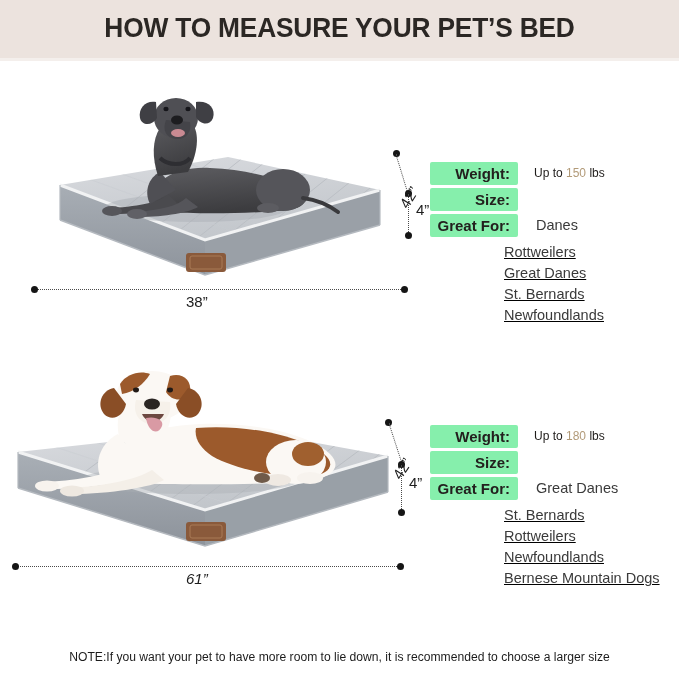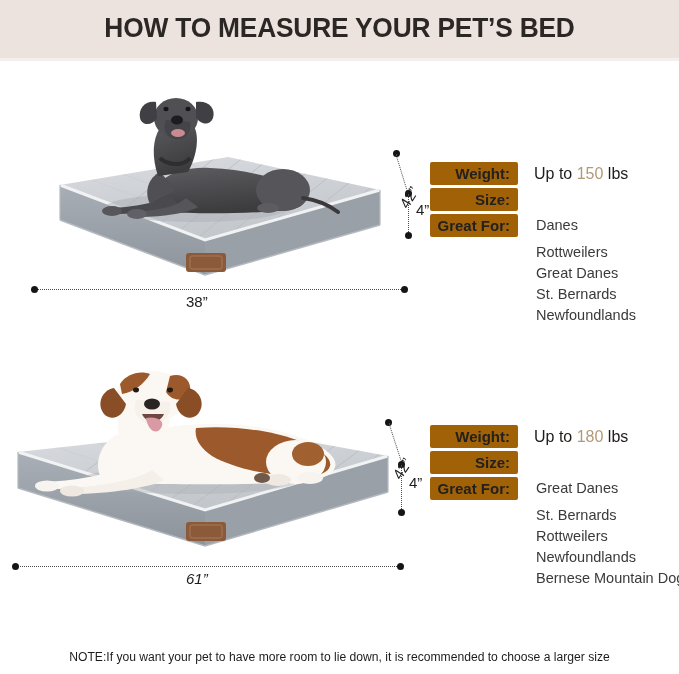--- a/index.html
+++ b/index.html
@@ -90,51 +90,51 @@
     position: relative;
     height: 23px;
     margin-bottom: 3px;
   }
   .spec-pill {
     position: absolute;
     left: 0; top: 0;
     width: 88px;
     height: 23px;
     line-height: 23px;
-    background: #a16207;
+    background: #86efac;
     border-radius: 2px;
     text-align: right;
     padding-right: 8px;
     box-sizing: border-box;
     font-size: 15px;
     font-weight: bold;
     color: #23201e;
   }
   .spec-value {
     position: absolute;
     left: 104px;
     top: 0;
     height: 23px;
     line-height: 23px;
-    font-size: 16px;
+    font-size: 12px;
     color: #1f1c1a;
     white-space: nowrap;
   }
   .spec-value .accent { color: #b29a78; }
   .breed-first {
     position: absolute;
     left: 106px;
     top: 0;
     height: 23px;
     line-height: 23px;
     font-size: 14.5px;
     color: #3a3a3a;
     white-space: nowrap;
   }
-  .breed-rest { margin-left: 106px; padding-top: 2px; }
+  .breed-rest { margin-left: 74px; padding-top: 2px; text-decoration: underline; }
   .breed-item {
     font-size: 14.5px;
     line-height: 21px;
     color: #3a3a3a;
     white-space: nowrap;
   }
 
   
   .footer-note {
     position: absolute;

